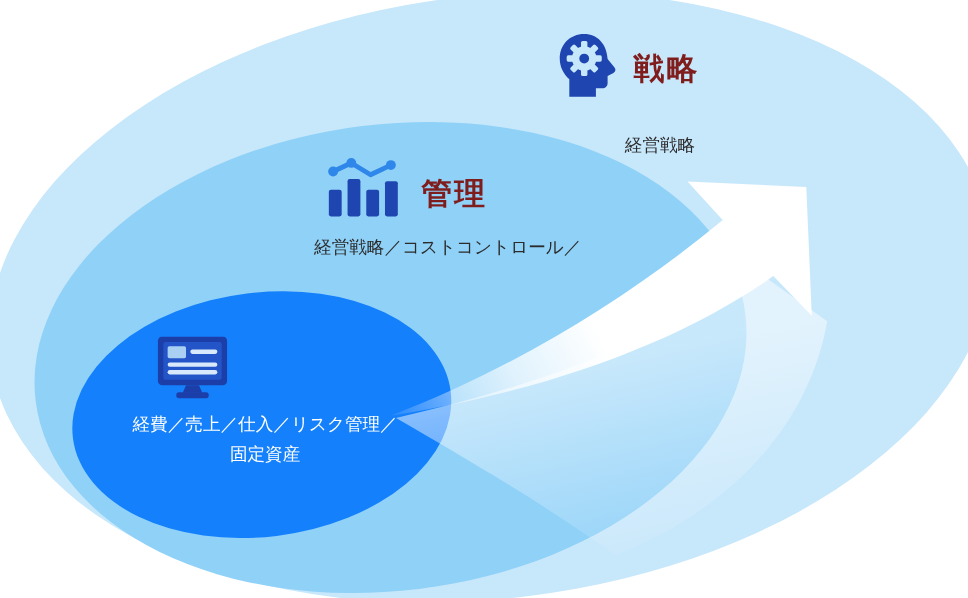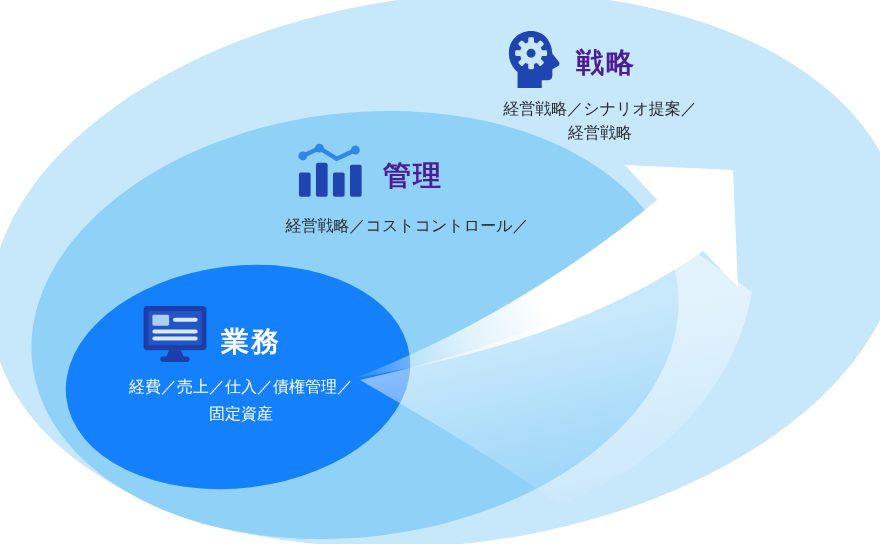--- a/index.html
+++ b/index.html
@@ -7,21 +7,21 @@
     position:relative;width:880px;height:544px;overflow:hidden;background:#fff;
     font-family:"Liberation Sans","DejaVu Sans",sans-serif;
   }
   .ellipse{position:absolute;border-radius:50%;}
   .ellipse.outer{left:-12px;top:-4px;width:916px;height:548px;transform:rotate(-7deg);}
   .ellipse.middle{left:30px;top:113px;width:650px;height:424px;transform:rotate(-7deg);}
   .ellipse.inner{left:65px;top:266px;width:346px;height:222px;transform:rotate(-7deg);}
   .arrow-svg{position:absolute;left:0;top:0;width:880px;height:544px;}
   .grp{position:absolute;}
   .grp .row{display:flex;align-items:center;}
-  .grp .title{margin:0;font-size:28px;font-weight:600;color:#4c1d95;letter-spacing:2px;}
+  .grp .title{margin:0;font-size:28px;font-weight:600;color:#7f1d1d;letter-spacing:2px;}
   .grp .sub{margin:0;font-size:16px;font-weight:500;color:#2b2b2b;text-align:center;}
   .grp.strategy{left:480px;top:28px;width:240px;}
   .grp.strategy .row{padding-left:25px;gap:13px;}
   .grp.strategy .title{margin-top:8px;}
   .grp.strategy .sub{margin-top:7px;line-height:24px;}
   .grp.management{left:275px;top:142px;width:264px;}
   .grp.management .row{padding-left:22px;gap:16px;}
   .grp.management .title{margin-top:10px;}
   .grp.management .sub{margin-top:12px;line-height:30px;}
   .grp.operations{left:115px;top:306px;width:252px;}
@@ -69,21 +69,21 @@
             <rect x="-3" y="-16.5" width="6" height="7" rx="1.5" transform="rotate(270)"></rect>
             <rect x="-3" y="-16.5" width="6" height="7" rx="1.5" transform="rotate(315)"></rect>
           </g>
           <circle r="11.5"></circle>
           <circle r="4.6" fill="#1e45b0"></circle>
         </g>
       </svg>
       <h2 class="title">戦略</h2>
     </div>
     <p class="sub">
-      <span>経営戦略／シナリオ提案／</span><br>
+      <br>
       <span>経営戦略</span>
     </p>
   </section>
 
   <section class="grp management">
     <div class="row">
       <svg width="70" height="57" viewBox="0 0 72 58" aria-hidden="true">
         <g fill="#1e45b0">
           <rect x="2" y="31" width="12" height="25" rx="2"></rect>
           <rect x="19.5" y="21" width="12" height="35" rx="2"></rect>
@@ -109,21 +109,20 @@
       <svg width="64" height="57" viewBox="0 0 64 58" aria-hidden="true">
         <rect x="0" y="0" width="64" height="45" rx="4" fill="#1c3ea9"></rect>
         <rect x="5" y="5" width="54" height="35" rx="2" fill="#2355c9"></rect>
         <rect x="9" y="9" width="17" height="11" rx="1.5" fill="#a9cff3"></rect>
         <rect x="30" y="12" width="25" height="4" rx="2" fill="#d9e9fc"></rect>
         <rect x="9" y="24" width="46" height="4" rx="2" fill="#d9e9fc"></rect>
         <rect x="9" y="31" width="46" height="4" rx="2" fill="#d9e9fc"></rect>
         <path d="M26,45 L38,45 L41,52 L23,52 Z" fill="#1c3ea9"></path>
         <rect x="17" y="51.5" width="30" height="5.5" rx="2.5" fill="#1c3ea9"></rect>
       </svg>
-      <h2 class="title">業務</h2>
     </div>
     <p class="sub">
-      <span>経費／売上／仕入／債権管理／</span><br>
+      <span>経費／売上／仕入／リスク管理／</span><br>
       <span>固定資産</span>
     </p>
   </section>
 
 </div>
 
 </body></html>

